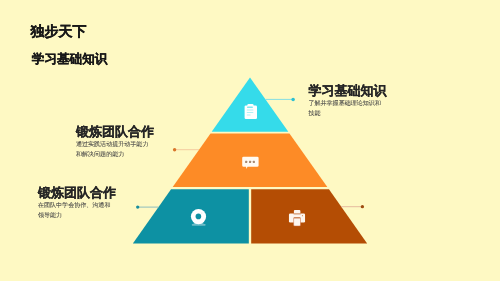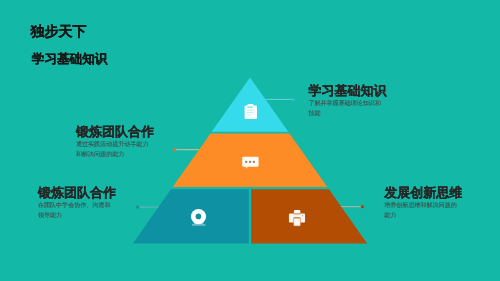--- a/index.html
+++ b/index.html
@@ -1,18 +1,18 @@
 <!DOCTYPE html>
 <html><head>
 <meta charset="utf-8">
 <style>
   html,body{margin:0;padding:0;}
   body{width:500px;height:281px;overflow:hidden;background:#ffffff;
        font-family:"Liberation Sans",sans-serif;-webkit-font-smoothing:antialiased;text-rendering:geometricPrecision;}
-  .slide{position:relative;width:500px;height:281px;background:#14b8a6;}
+  .slide{position:relative;width:500px;height:281px;background:#fef9c3;}
   .title{position:absolute;left:30.5px;top:24px;font-size:14px;font-weight:700;color:#181818;line-height:14px;white-space:nowrap;-webkit-text-stroke:0.32px #181818;}
   .subtitle{position:absolute;left:31.8px;top:52.6px;font-size:12.6px;font-weight:700;color:#181818;line-height:12.6px;white-space:nowrap;-webkit-text-stroke:0.3px #181818;}
   .pyr{position:absolute;left:0;top:0;width:500px;height:281px;}
   .lbl{position:absolute;width:75px;}
   .lbl .h{font-size:13px;font-weight:700;color:#262626;line-height:8.4px;white-space:nowrap;-webkit-text-stroke:0.2px #262626;}
   .lbl .b{font-size:6.05px;font-weight:400;color:#474747;line-height:9.5px;margin-top:4.7px;-webkit-text-stroke:0.07px #474747;}
   .lbl-top{left:308.4px;top:87.4px;}
   .lbl-mid{left:75.9px;top:128.2px;}
   .lbl-bl{left:37.9px;top:189.0px;}
   .lbl-br{left:384.2px;top:189.0px;}
@@ -96,17 +96,13 @@
     <div class="b">了解并掌握基础理论知识和技能</div>
   </div>
   <div class="lbl lbl-mid">
     <div class="h">锻炼团队合作</div>
     <div class="b">通过实践活动提升动手能力和解决问题的能力</div>
   </div>
   <div class="lbl lbl-bl">
     <div class="h">锻炼团队合作</div>
     <div class="b">在团队中学会协作、沟通和领导能力</div>
   </div>
-  <div class="lbl lbl-br">
-    <div class="h">发展创新思维</div>
-    <div class="b">培养创新思维和解决问题的能力</div>
-  </div>
 </div>
 
 </body></html>

